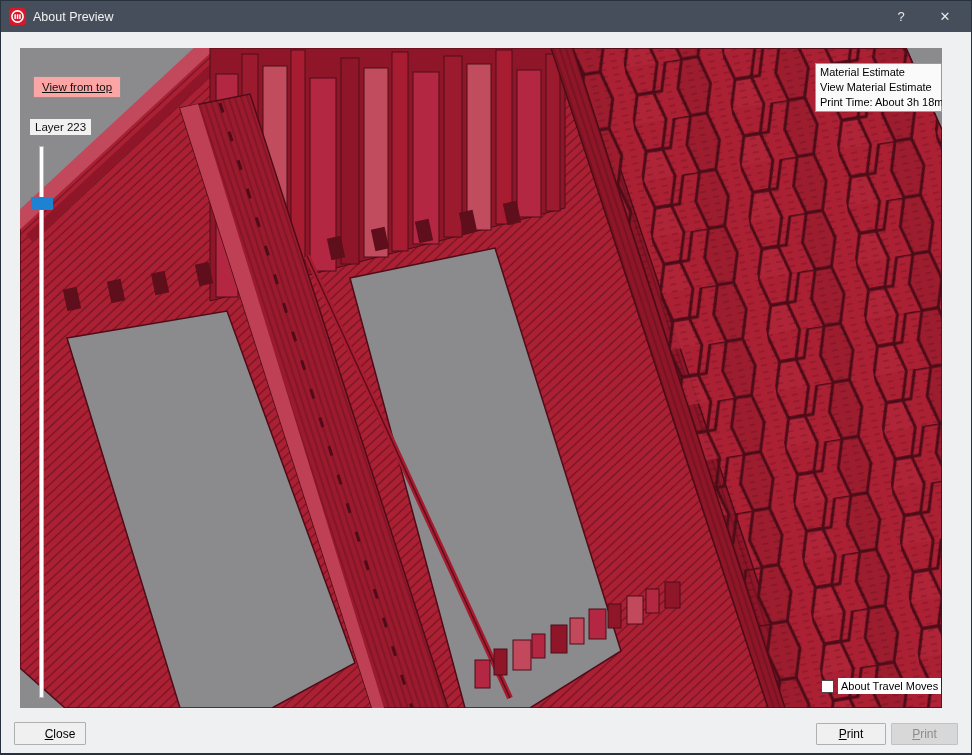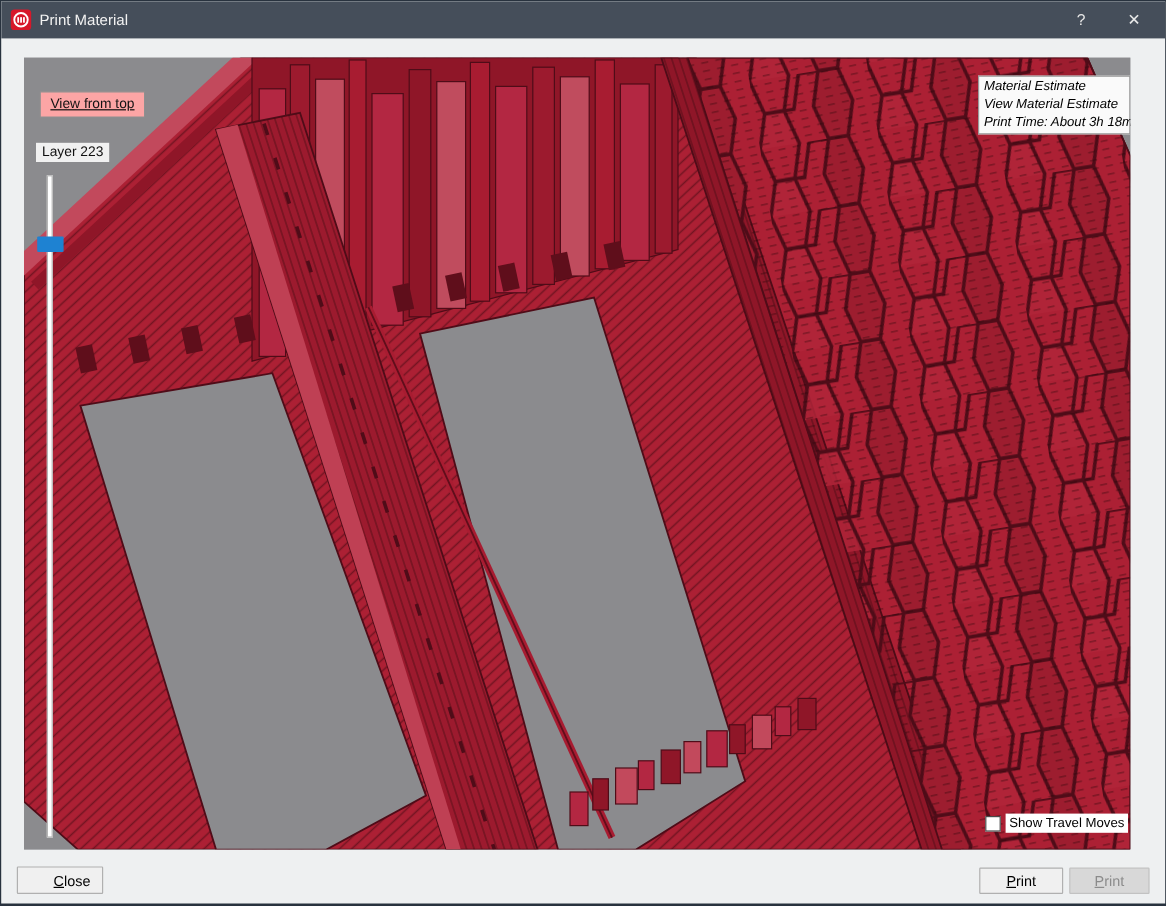--- a/index.html
+++ b/index.html
@@ -40,21 +40,21 @@
   .slider-track {
     position:absolute; left:19px; top:98px; width:5px; height:552px;
     background:#ffffff; border:1px solid #b5b5b5;
   }
   .slider-handle {
     position:absolute; left:11px; top:149px; width:22px; height:13px; background:#1e82d2; border-radius:1px;
   }
   .estimate-box {
     position:absolute; left:795px; top:15px; width:127px; height:49px;
     background:#fafafa; border:1px solid #9b9b9b; padding:1px 0 0 4px;
-    font-size:11px; color:#000; line-height:15px; white-space:nowrap;font-style:italic;
+    font-size:11px; color:#000; line-height:15px; white-space:nowrap;
   }
   .travel-chip {
     position:absolute; left:801px; top:630px; display:flex; align-items:center;
   }
   .travel-chip .box {
     width:13px; height:13px; background:#ffffff; border:1px solid #4a4a4a; flex:0 0 auto;
   }
   .travel-chip .lbl {
     margin-left:4px; background:#ffffff; color:#000; font-size:11px; padding:2px 3px; white-space:nowrap;
   }
@@ -76,21 +76,21 @@
 
   <div class="titlebar">
     <div class="logo">
       <svg width="17" height="17" viewBox="0 0 17 17">
         <circle cx="8.5" cy="8.5" r="5.6" fill="none" stroke="#ffffff" stroke-width="1.6"></circle>
         <rect x="5.4" y="6.3" width="1.5" height="4.6" fill="#ffffff"></rect>
         <rect x="7.8" y="6.3" width="1.5" height="4.6" fill="#ffffff"></rect>
         <rect x="10.2" y="6.3" width="1.5" height="4.6" fill="#ffffff"></rect>
       </svg>
     </div>
-    <div class="title">Print Material</div>
+    <div class="title">About Preview</div>
     <div class="tb-btn tb-help">?</div>
     <div class="tb-btn tb-close">✕</div>
   </div>
 
   <div class="viewport">
 
     <svg class="scene" width="922" height="660" viewBox="0 0 922 660">
       <defs>
         <pattern id="layers" width="7" height="7" patternUnits="userSpaceOnUse" patternTransform="rotate(-43)">
           <rect width="7" height="7" fill="none"></rect>
@@ -203,21 +203,21 @@
     <div class="slider-handle"></div>
 
     <div class="estimate-box">
       <div>Material Estimate</div>
       <div>View Material Estimate</div>
       <div>Print Time: About 3h 18m</div>
     </div>
 
     <div class="travel-chip">
       <span class="box"></span>
-      <span class="lbl">Show Travel Moves</span>
+      <span class="lbl">About Travel Moves</span>
     </div>
   </div>
 
   <button class="btn btn-close">
       <span>Close</span>
     </button>
   <button class="btn btn-export">
       <span>Print</span>
     </button>
   <button class="btn btn-print" disabled="">

